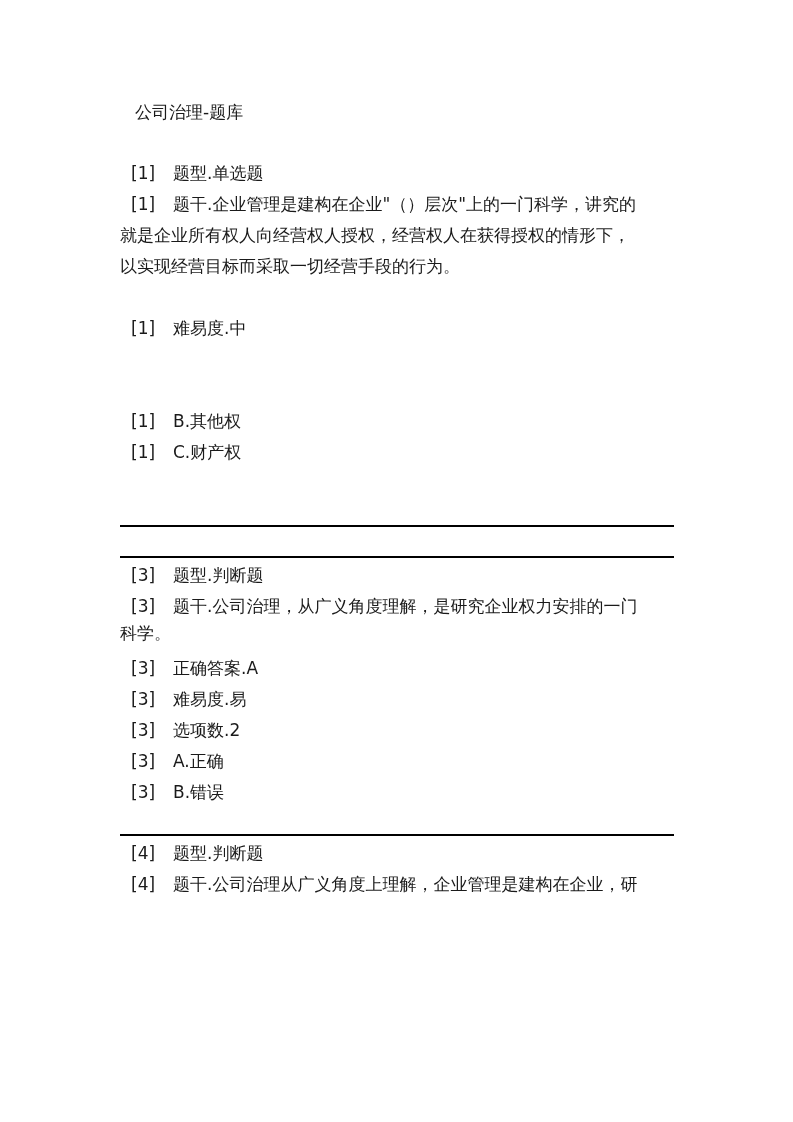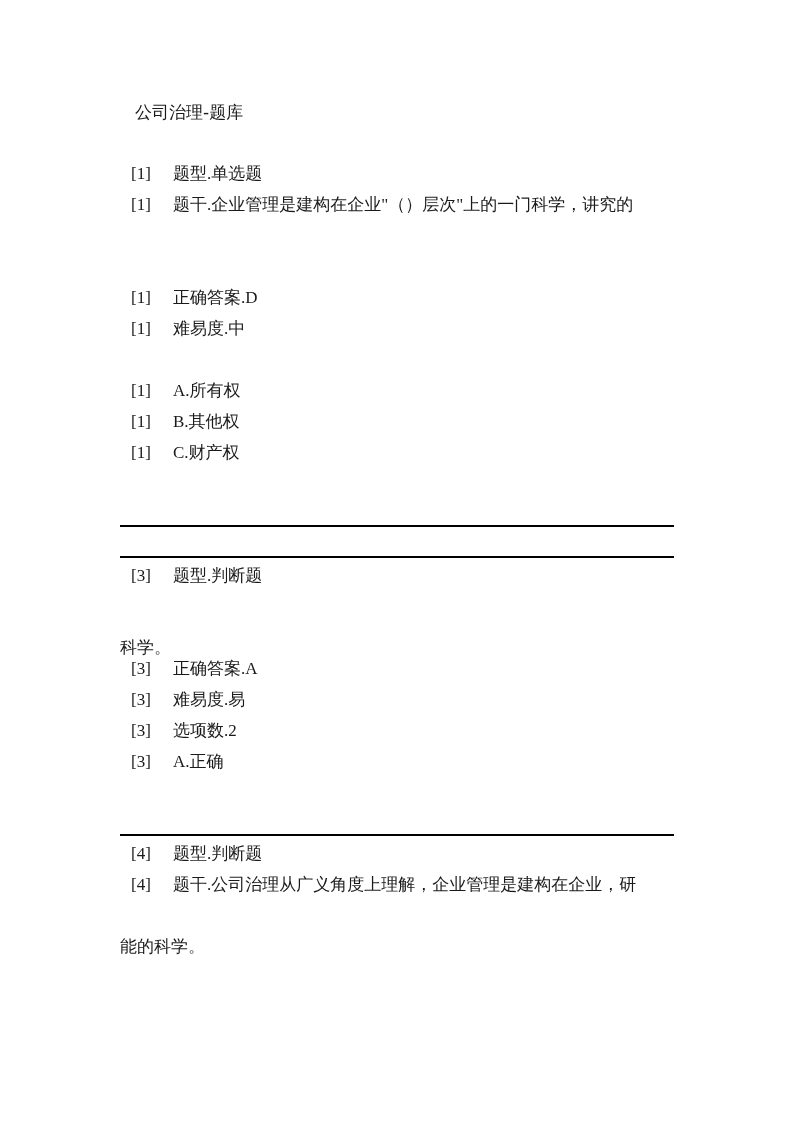--- a/index.html
+++ b/index.html
@@ -29,21 +29,20 @@
       line-height: 22px;
       white-space: nowrap;
     }
     .line {
       position: absolute;
       left: 120px;
       width: 560px;
       font-size: 17px;
       line-height: 31px;
       white-space: nowrap;
-      font-family: Liberation Serif, serif;
     }
     .line .num {
       display: inline-block;
       width: 42px;
       padding-left: 11px;
       box-sizing: content-box;
     }
     .rule {
       position: absolute;
       left: 120px;
@@ -58,63 +57,66 @@
 <div class="page">
 
   <div class="doc-title">公司治理-题库</div>
 
   <div class="line" style="top:158px">
     <span class="num">[1]</span><span>题型.单选题</span>
   </div>
   <div class="line" style="top:189px">
     <span class="num">[1]</span><span>题干.企业管理是建构在企业"（）层次"上的一门科学，讲究的</span>
   </div>
-  <div class="line" style="top:282px">
-    <span class="num">[1]</span><span>正确答案.D</span>
+  <div class="line" style="top:220px">
+    <span>就是企业所有权人向经营权人授权，经营权人在获得授权的情形下，</span>
+  </div>
+  <div class="line" style="top:251px">
+    <span>以实现经营目标而采取一切经营手段的行为。</span>
   </div>
   <div class="line" style="top:313px">
     <span class="num">[1]</span><span>难易度.中</span>
-  </div>
-  <div class="line" style="top:375px">
-    <span class="num">[1]</span><span>A.所有权</span>
   </div>
   <div class="line" style="top:406px">
     <span class="num">[1]</span><span>B.其他权</span>
   </div>
   <div class="line" style="top:437px">
     <span class="num">[1]</span><span>C.财产权</span>
   </div>
 
   <div class="rule" style="top:525px"></div>
   <div class="rule" style="top:556px"></div>
 
   <div class="line" style="top:560px">
     <span class="num">[3]</span><span>题型.判断题</span>
   </div>
-  <div class="line" style="top:632px">
+  <div class="line" style="top:591px">
+    <span class="num">[3]</span><span>题干.公司治理，从广义角度理解，是研究企业权力安排的一门</span>
+  </div>
+  <div class="line" style="top:618px">
     <span>科学。</span>
   </div>
   <div class="line" style="top:653px">
     <span class="num">[3]</span><span>正确答案.A</span>
   </div>
   <div class="line" style="top:684px">
     <span class="num">[3]</span><span>难易度.易</span>
   </div>
   <div class="line" style="top:715px">
     <span class="num">[3]</span><span>选项数.2</span>
   </div>
   <div class="line" style="top:746px">
     <span class="num">[3]</span><span>A.正确</span>
   </div>
+  <div class="line" style="top:777px">
+    <span class="num">[3]</span><span>B.错误</span>
+  </div>
 
   <div class="rule" style="top:834px"></div>
 
   <div class="line" style="top:838px">
     <span class="num">[4]</span><span>题型.判断题</span>
   </div>
   <div class="line" style="top:869px">
     <span class="num">[4]</span><span>题干.公司治理从广义角度上理解，企业管理是建构在企业，研</span>
   </div>
-  <div class="line" style="top:931px">
-    <span>能的科学。</span>
-  </div>
 
 </div>
 
 </body></html>

